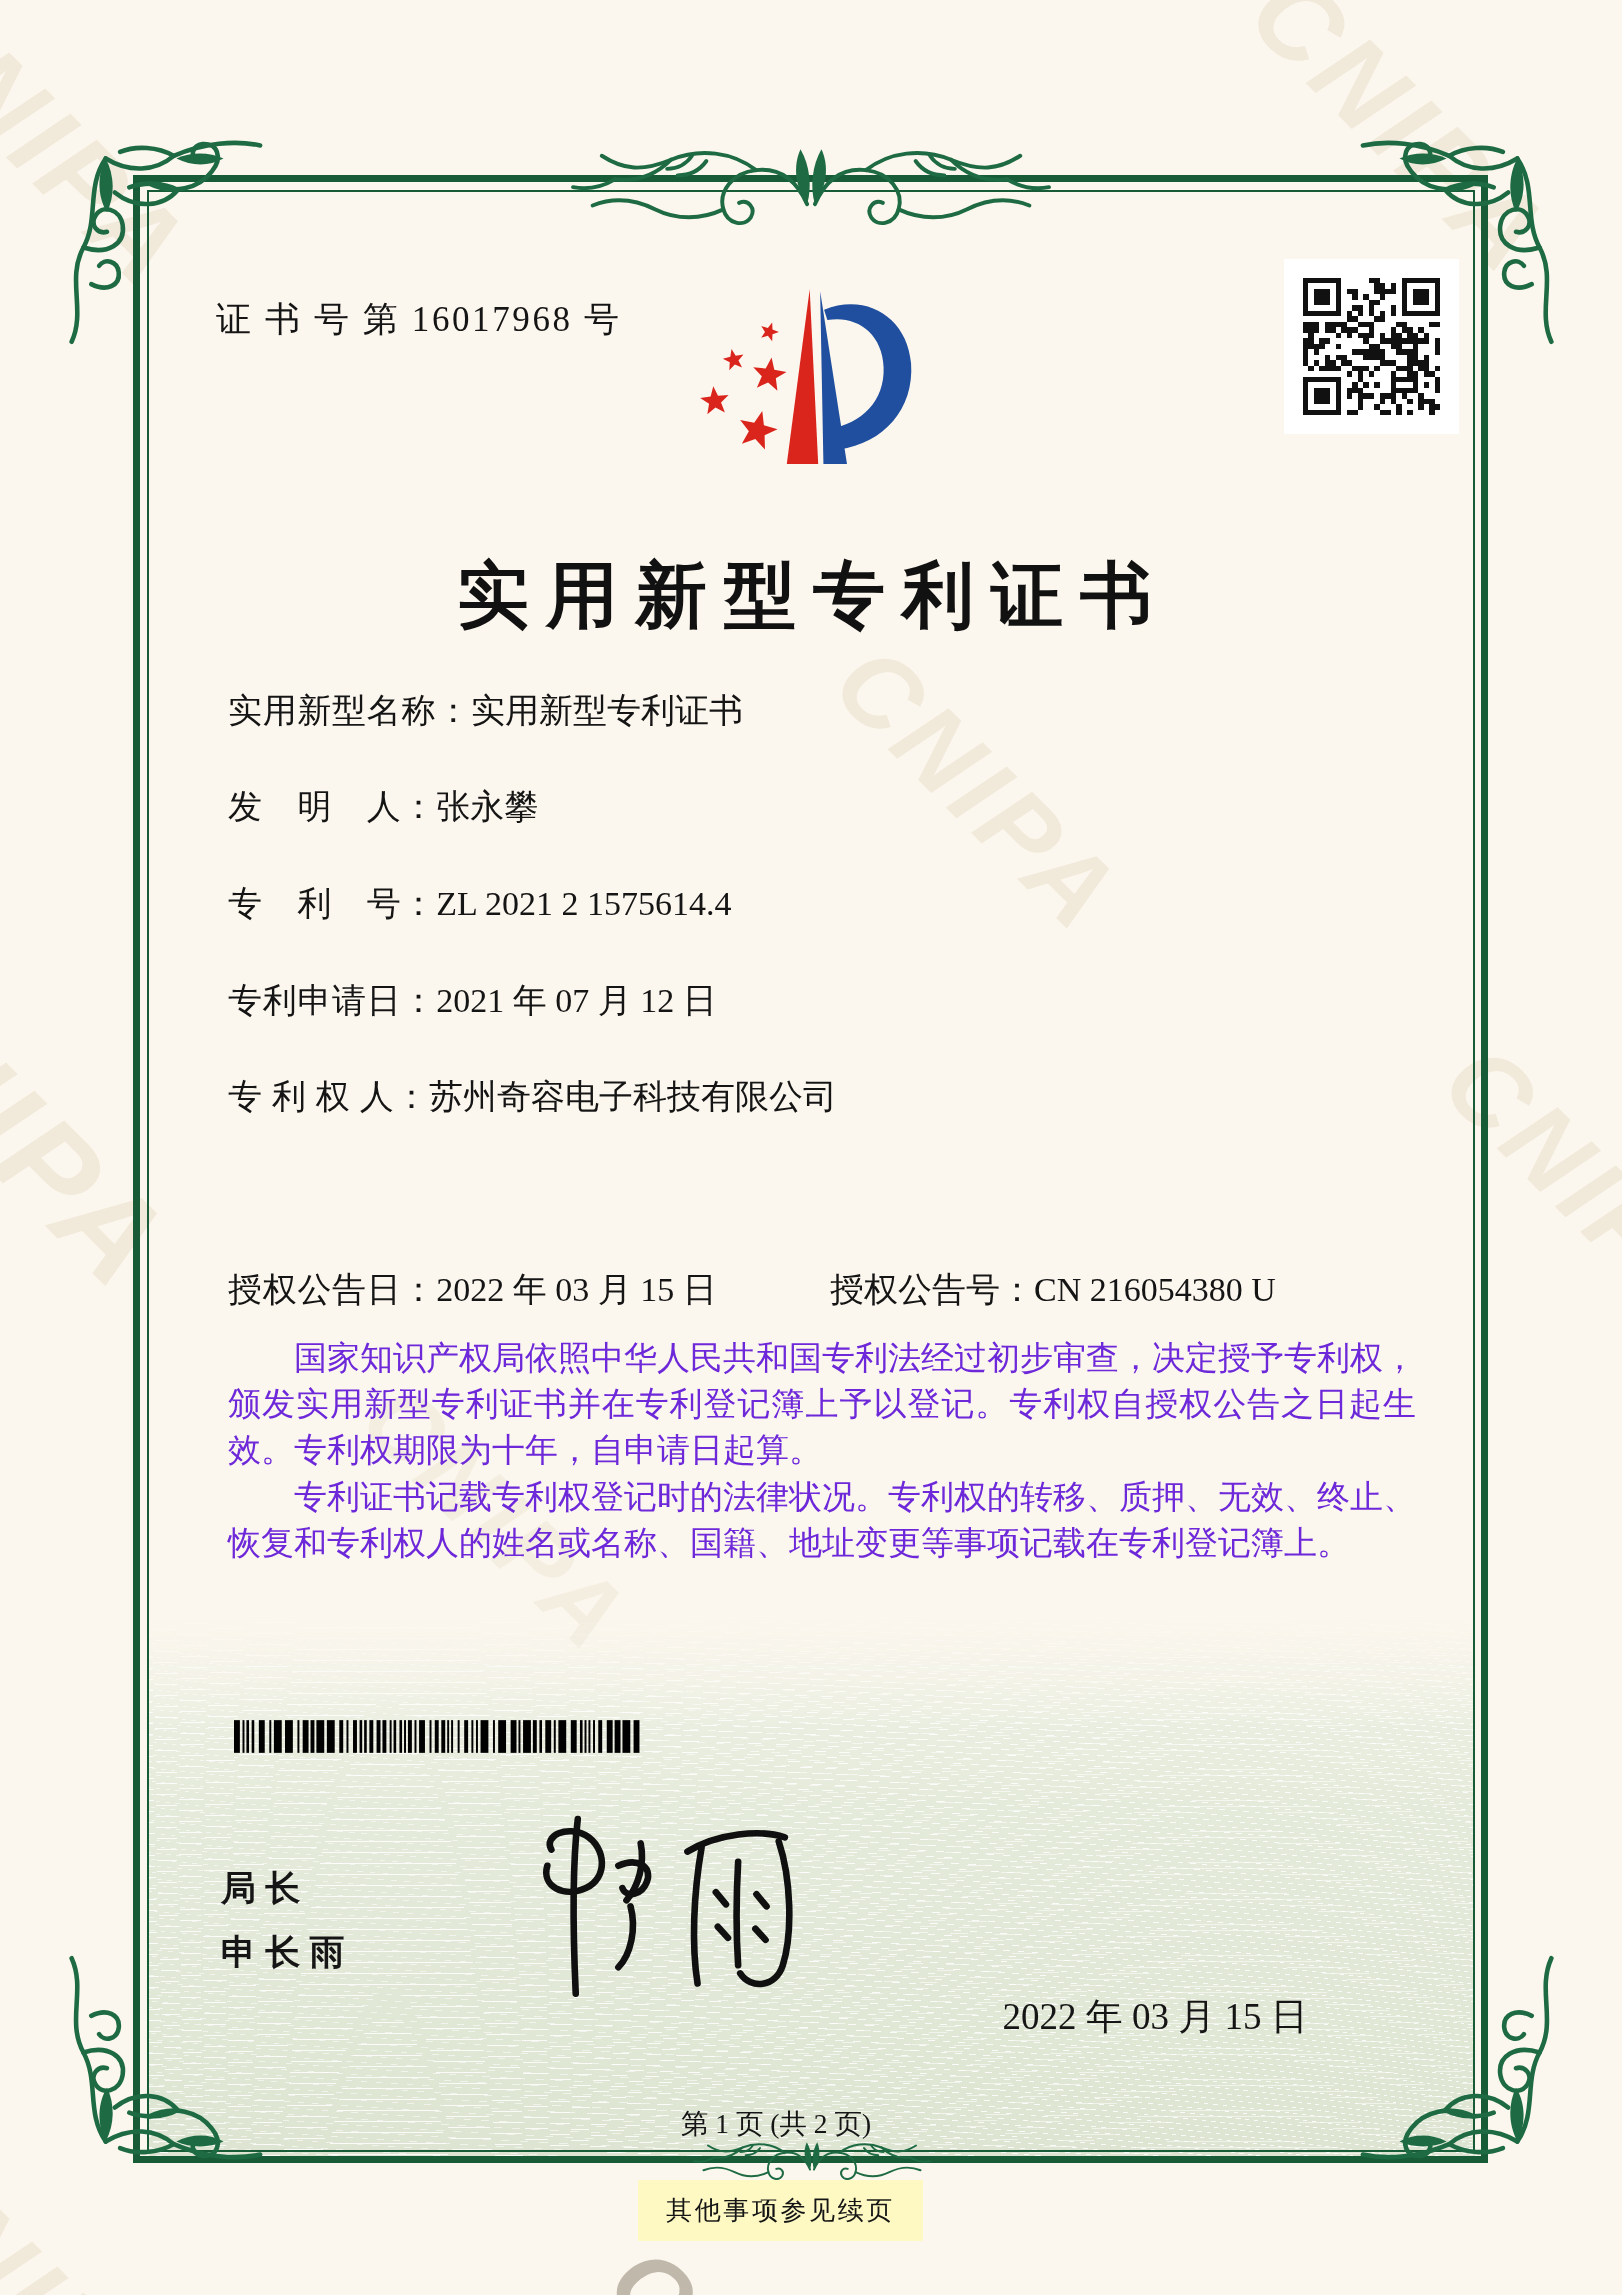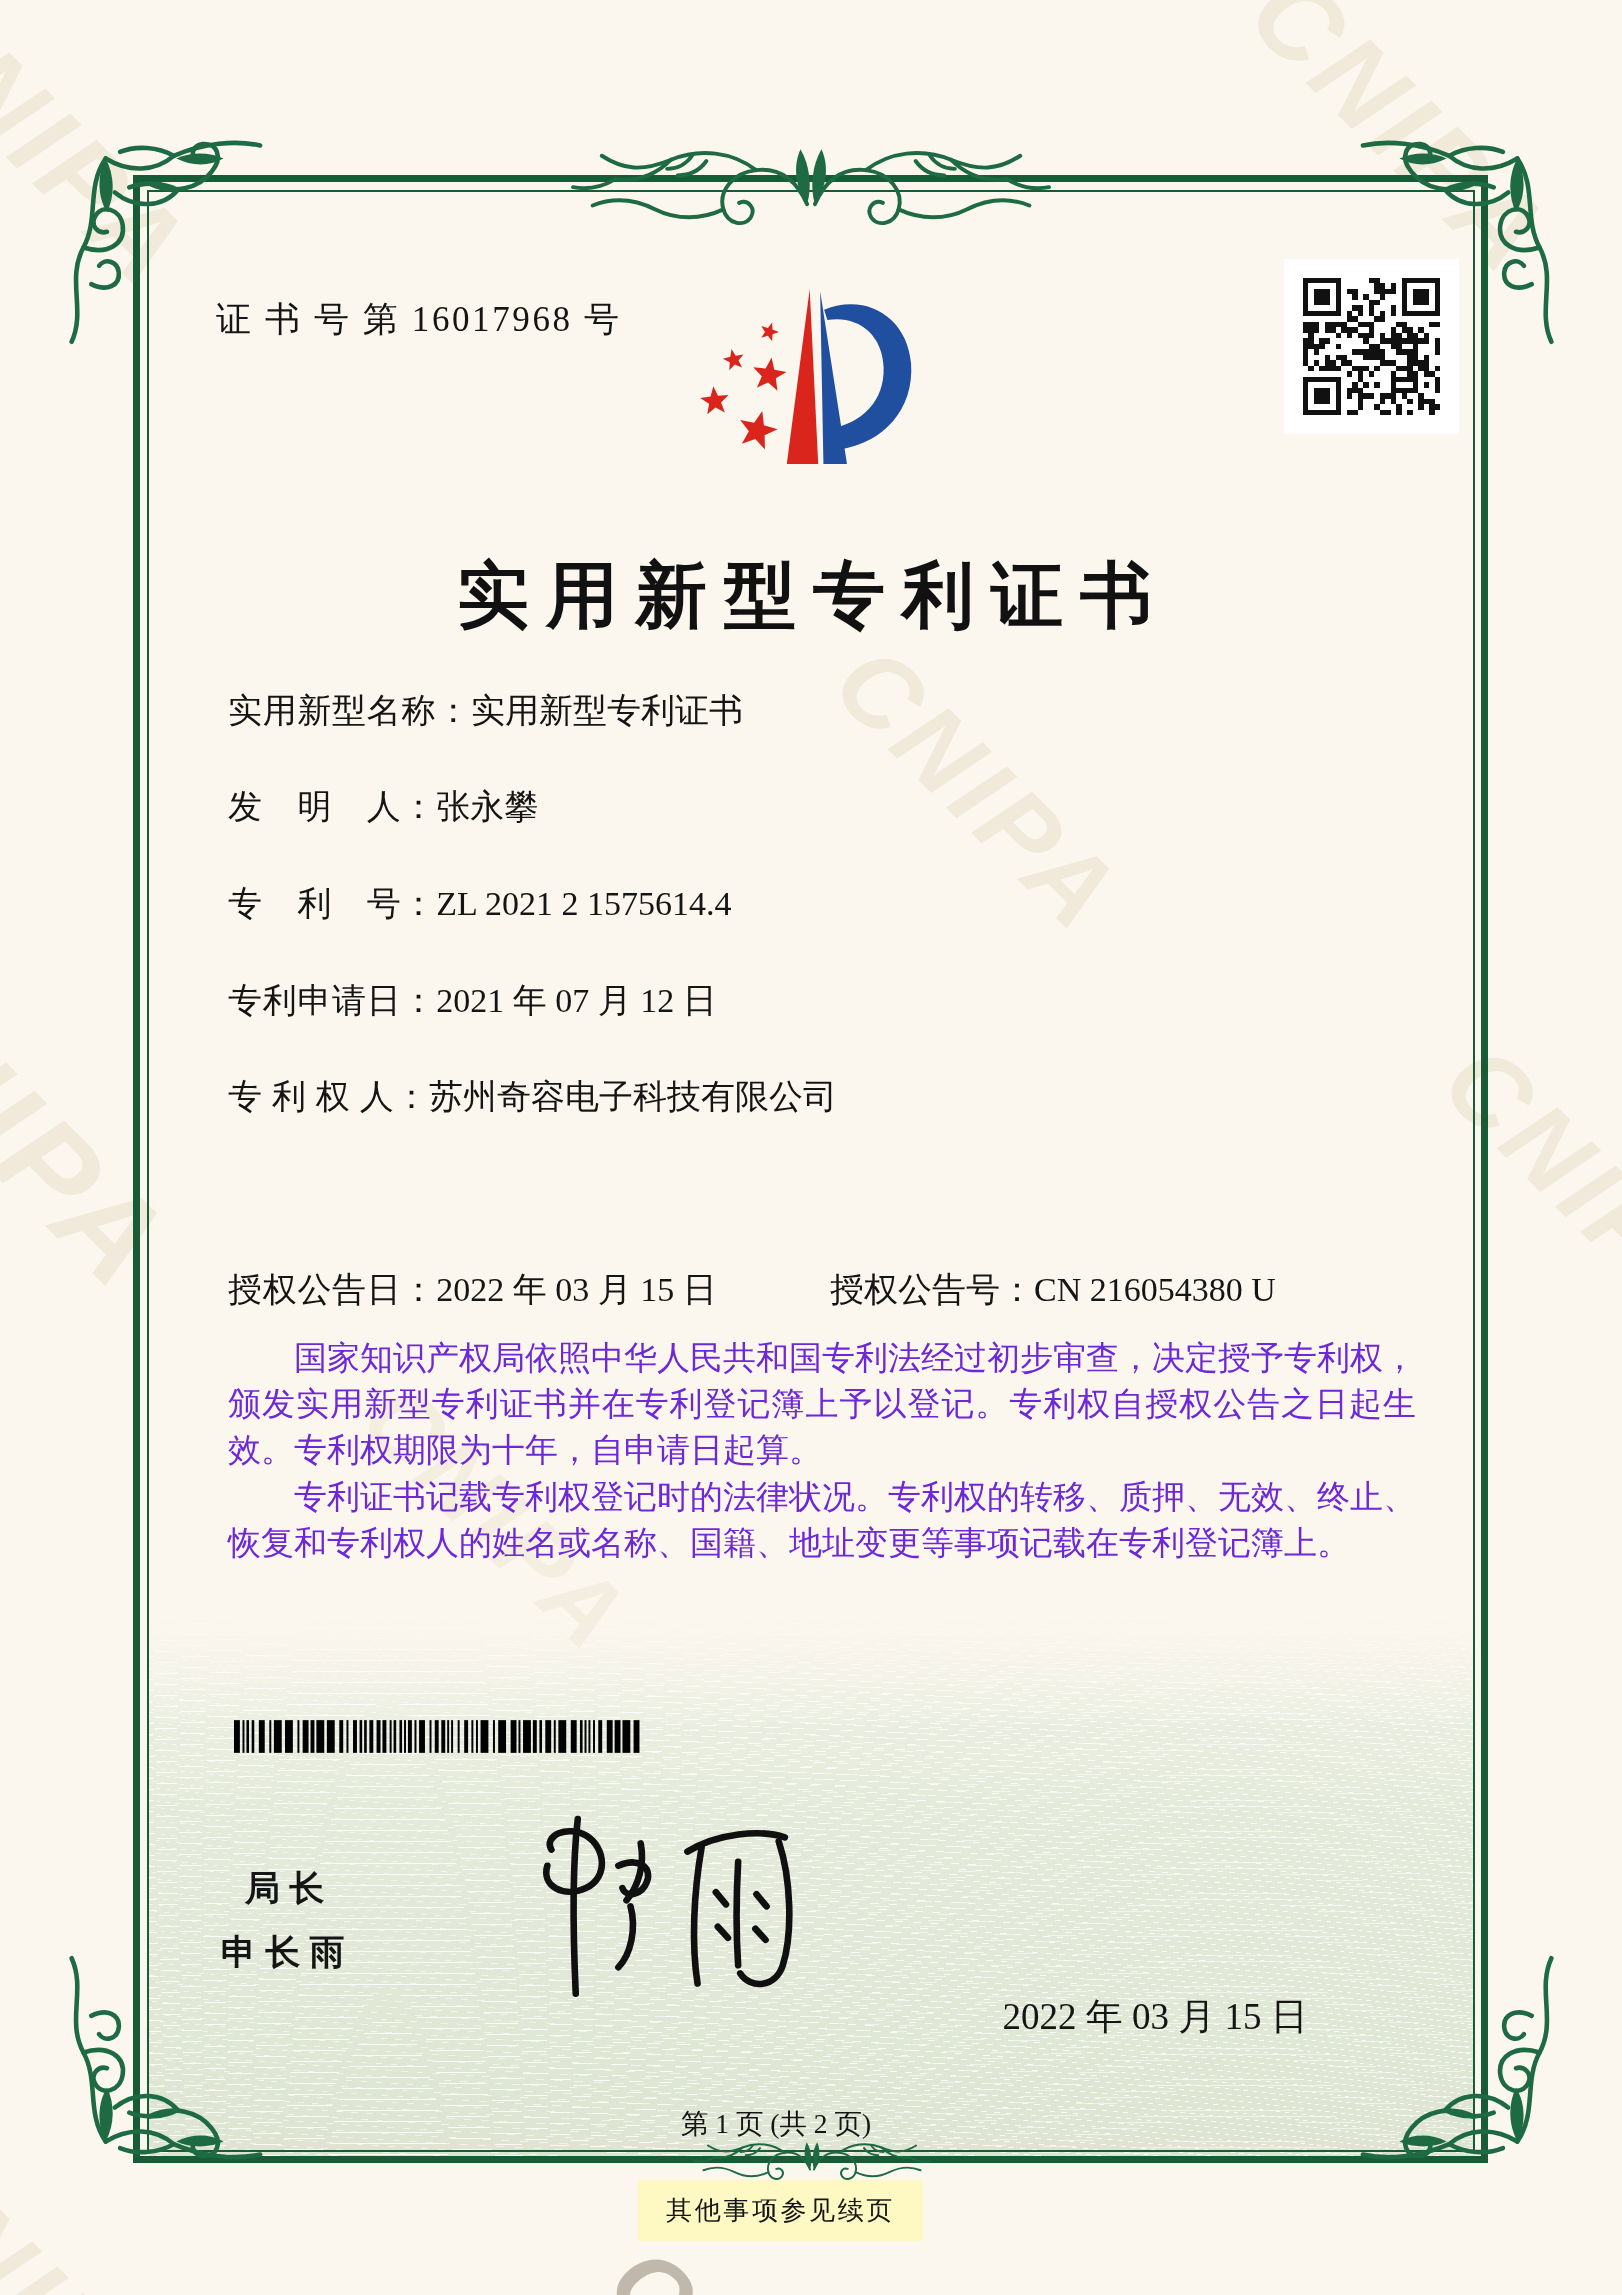--- a/index.html
+++ b/index.html
@@ -45,21 +45,21 @@
   .frow{position:absolute;left:228px;font-size:34px;white-space:nowrap;}
   .frow .lab{letter-spacing:0.7px;}
   .f2{position:absolute;left:830px;font-size:34px;white-space:nowrap;}
   .para{
     position:absolute;left:228px;width:1188px;font-size:33px;line-height:46px;
     text-align:justify;text-indent:2em;color:#6d28d9;
   }
   
   .barcode{position:absolute;left:234px;top:1720px;}
   
-  .sig-title{position:absolute;left:221px;top:1865px;font-size:35px;letter-spacing:9.2px;font-weight:bold;margin-left:24px;}
+  .sig-title{position:absolute;left:221px;top:1865px;font-size:35px;letter-spacing:9.2px;font-weight:bold;}
   .sig-name{position:absolute;left:221px;top:1929px;font-size:35px;letter-spacing:9.2px;font-weight:bold;}
   .signature{position:absolute;left:478px;top:1813px;}
   .date-line{position:absolute;left:1155px;top:1992px;transform:translateX(-50%);font-size:37px;white-space:nowrap;}
   .page-info{position:absolute;left:776px;top:2106px;transform:translateX(-50%);font-size:27.5px;white-space:nowrap;}
   .note-box{
     position:absolute;left:638px;top:2180px;width:285px;height:61px;background:#fef9c3;
     display:flex;align-items:center;justify-content:center;
   }
   .note-text{font-size:26px;letter-spacing:2.6px;white-space:nowrap;}
 </style>

